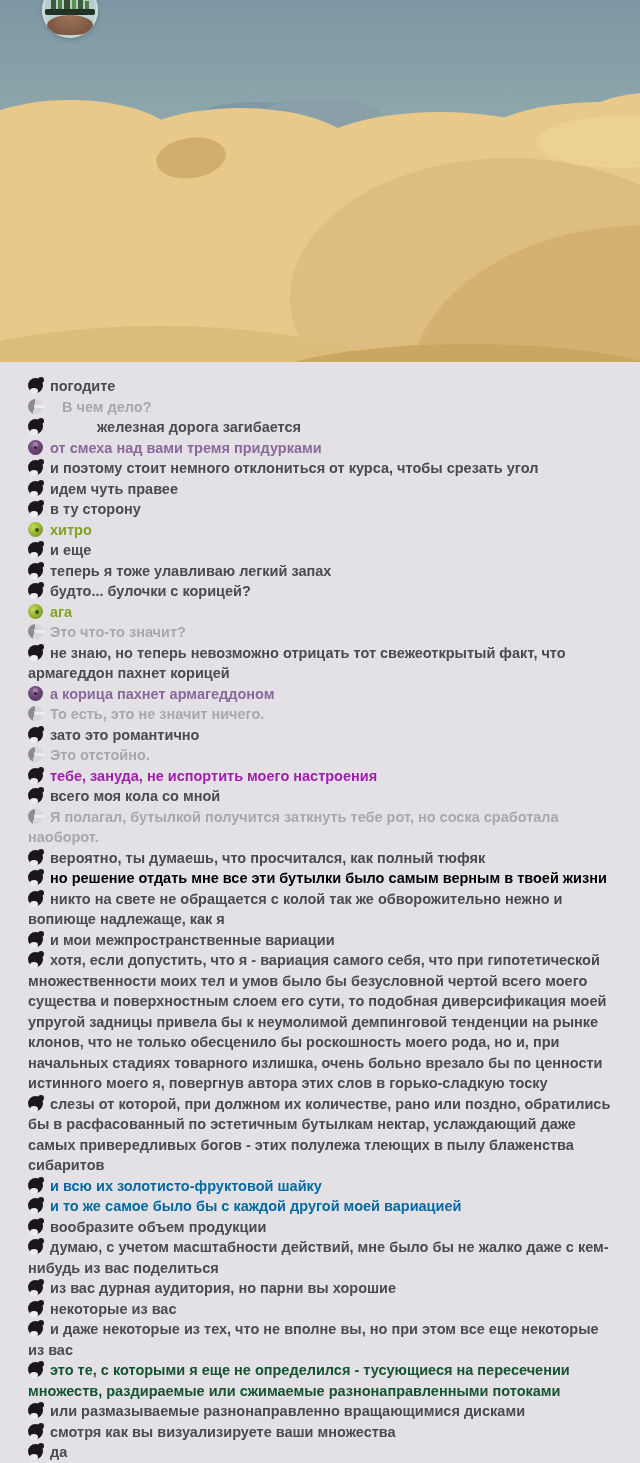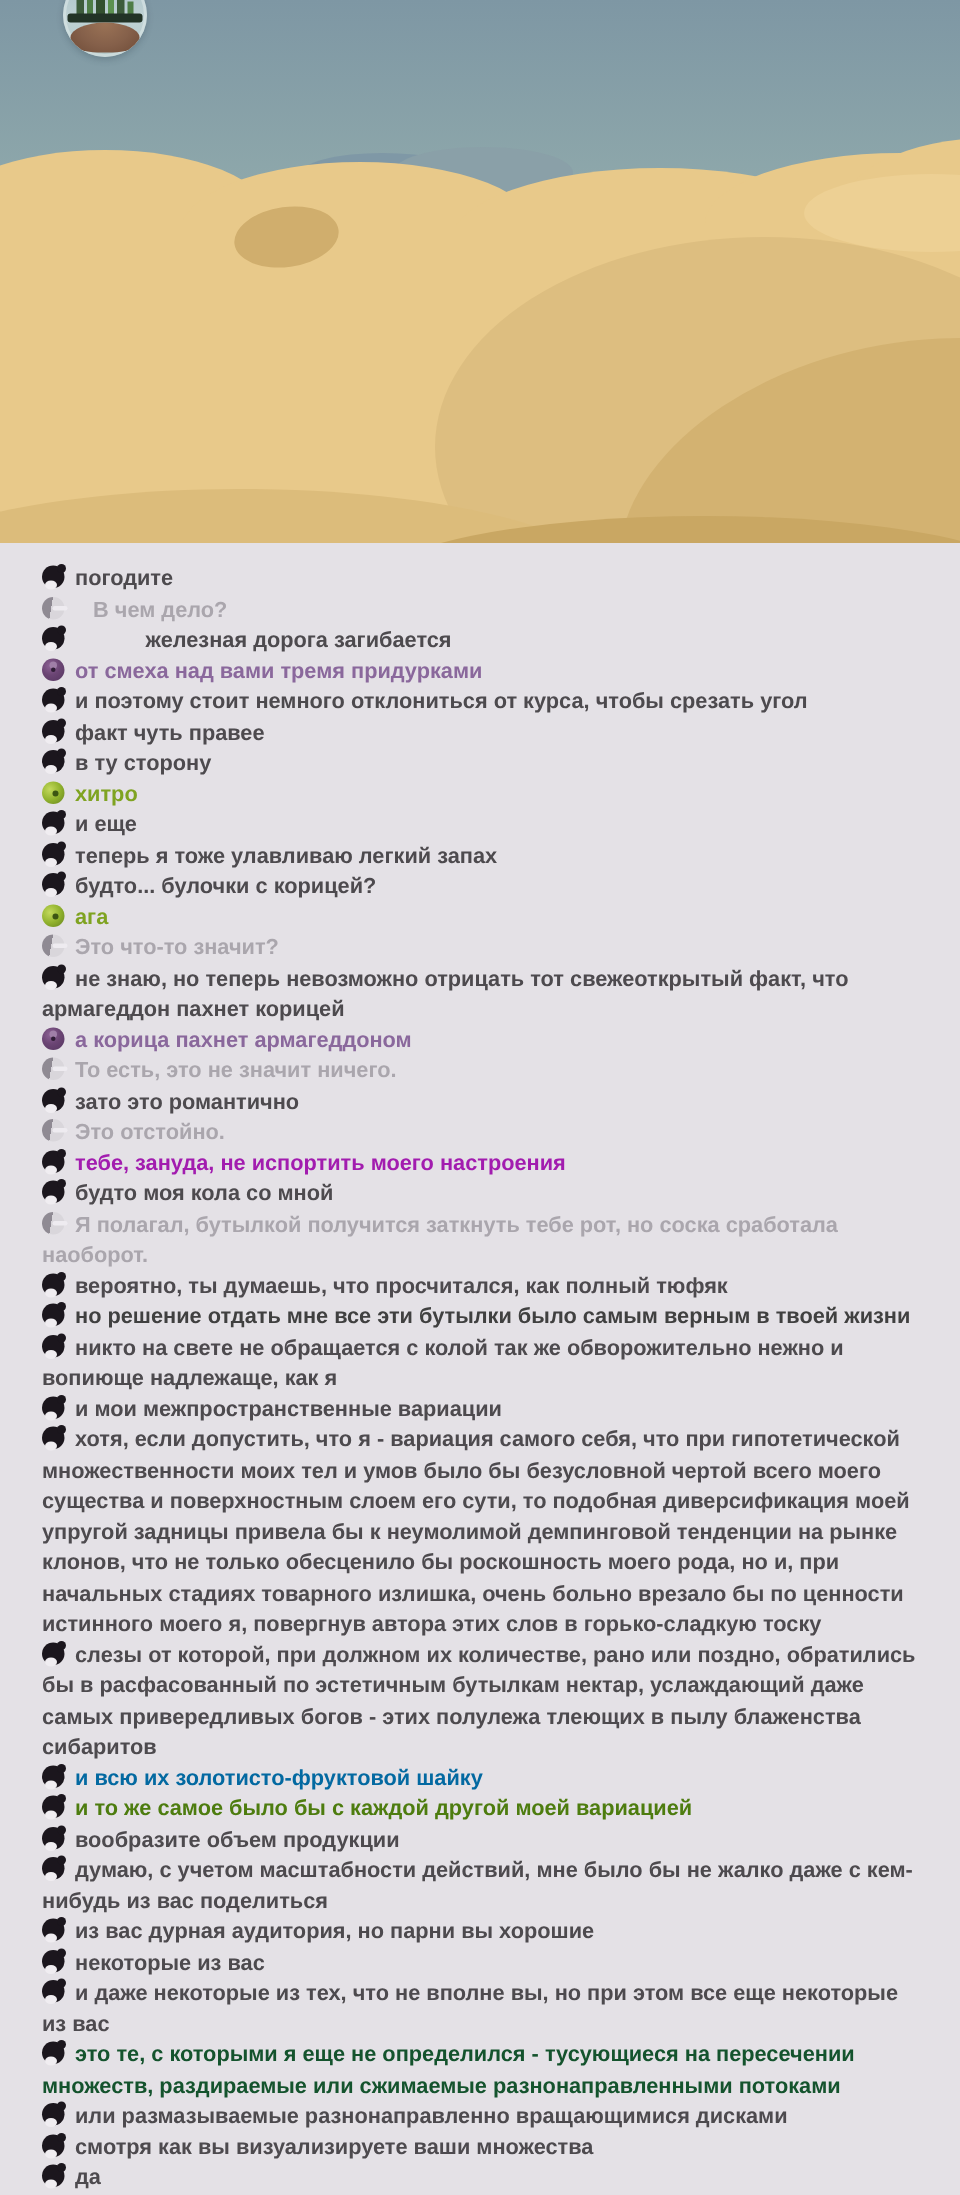--- a/index.html
+++ b/index.html
@@ -112,44 +112,44 @@
       <div class="g-ground"></div>
     </div>
   </div>
 
   <div class="chat" id="chat">
       <div class="line"><span class="s-icon ic-black"></span><span style="color: rgb(77, 74, 78);">погодите</span></div>
       <div class="line"><span class="s-icon ic-gray"></span><span style="color: rgb(170, 166, 173); margin-left: 12px;">В чем дело?</span></div>
       <div class="line"><span class="s-icon ic-black"></span><span style="color: rgb(77, 74, 78); margin-left: 47px;">железная дорога загибается</span></div>
       <div class="line"><span class="s-icon ic-purple"></span><span style="color: rgb(138, 104, 156);">от смеха над вами тремя придурками</span></div>
       <div class="line"><span class="s-icon ic-black"></span><span style="color: rgb(77, 74, 78);">и поэтому стоит немного отклониться от курса, чтобы срезать угол</span></div>
-      <div class="line"><span class="s-icon ic-black"></span><span style="color: rgb(77, 74, 78);">факт чуть правее</span></div>
+      <div class="line"><span class="s-icon ic-black"></span><span style="color: rgb(77, 74, 78);">идем чуть правее</span></div>
       <div class="line"><span class="s-icon ic-black"></span><span style="color: rgb(77, 74, 78);">в ту сторону</span></div>
       <div class="line"><span class="s-icon ic-green"></span><span style="color: rgb(127, 163, 33);">хитро</span></div>
       <div class="line"><span class="s-icon ic-black"></span><span style="color: rgb(77, 74, 78);">и еще</span></div>
       <div class="line"><span class="s-icon ic-black"></span><span style="color: rgb(77, 74, 78);">теперь я тоже улавливаю легкий запах</span></div>
       <div class="line"><span class="s-icon ic-black"></span><span style="color: rgb(77, 74, 78); margin-top: 31px;">будто... булочки с корицей?</span></div>
       <div class="line"><span class="s-icon ic-green"></span><span style="color: rgb(127, 163, 33);">ага</span></div>
       <div class="line"><span class="s-icon ic-gray"></span><span style="color: rgb(170, 166, 173);">Это что-то значит?</span></div>
       <div class="line"><span class="s-icon ic-black"></span><span style="color: rgb(77, 74, 78);">не знаю, но теперь невозможно отрицать тот свежеоткрытый факт, что армагеддон пахнет корицей</span></div>
       <div class="line"><span class="s-icon ic-purple"></span><span style="color: rgb(138, 104, 156);">а корица пахнет армагеддоном</span></div>
       <div class="line"><span class="s-icon ic-gray"></span><span style="color: rgb(170, 166, 173);">То есть, это не значит ничего.</span></div>
       <div class="line"><span class="s-icon ic-black"></span><span style="color: rgb(77, 74, 78);">зато это романтично</span></div>
       <div class="line"><span class="s-icon ic-gray"></span><span style="color: rgb(170, 166, 173);">Это отстойно.</span></div>
       <div class="line"><span class="s-icon ic-black"></span><span style="color: #a21caf;">тебе, зануда, не испортить моего настроения</span></div>
-      <div class="line"><span class="s-icon ic-black"></span><span style="color: rgb(77, 74, 78);">будто моя кола со мной</span></div>
+      <div class="line"><span class="s-icon ic-black"></span><span style="color: rgb(77, 74, 78);">всего моя кола со мной</span></div>
       <div class="line"><span class="s-icon ic-gray"></span><span style="color: rgb(170, 166, 173);">Я полагал, бутылкой получится заткнуть тебе рот, но соска сработала наоборот.</span></div>
       <div class="line"><span class="s-icon ic-black"></span><span style="color: rgb(77, 74, 78);">вероятно, ты думаешь, что просчитался, как полный тюфяк</span></div>
-      <div class="line"><span class="s-icon ic-black"></span><span style="color: #404040;">но решение отдать мне все эти бутылки было самым верным в твоей жизни</span></div>
+      <div class="line"><span class="s-icon ic-black"></span><span style="color: #000000;">но решение отдать мне все эти бутылки было самым верным в твоей жизни</span></div>
       <div class="line"><span class="s-icon ic-black"></span><span style="color: rgb(77, 74, 78);">никто на свете не обращается с колой так же обворожительно нежно и вопиюще надлежаще, как я</span></div>
       <div class="line"><span class="s-icon ic-black"></span><span style="color: rgb(77, 74, 78);">и мои межпространственные вариации</span></div>
       <div class="line"><span class="s-icon ic-black"></span><span style="color: rgb(77, 74, 78);">хотя, если допустить, что я - вариация самого себя, что при гипотетической множественности моих тел и умов было бы безусловной чертой всего моего существа и поверхностным слоем его сути, то подобная диверсификация моей упругой задницы привела бы к неумолимой демпинговой тенденции на рынке клонов, что не только обесценило бы роскошность моего рода, но и, при начальных стадиях товарного излишка, очень больно врезало бы по ценности истинного моего я, повергнув автора этих слов в горько-сладкую тоску</span></div>
       <div class="line"><span class="s-icon ic-black"></span><span style="color: rgb(77, 74, 78);">слезы от которой, при должном их количестве, рано или поздно, обратились бы в расфасованный по эстетичным бутылкам нектар, услаждающий даже самых привередливых богов - этих полулежа тлеющих в пылу блаженства сибаритов</span></div>
       <div class="line"><span class="s-icon ic-black"></span><span style="color: #0369a1;">и всю их золотисто-фруктовой шайку</span></div>
-      <div class="line"><span class="s-icon ic-black"></span><span style="color: #4d7c0f;">и то же самое было бы с каждой другой моей вариацией</span></div>
+      <div class="line"><span class="s-icon ic-black"></span><span style="color: #0369a1;">и то же самое было бы с каждой другой моей вариацией</span></div>
       <div class="line"><span class="s-icon ic-black"></span><span style="color: rgb(77, 74, 78);">вообразите объем продукции</span></div>
       <div class="line"><span class="s-icon ic-black"></span><span style="color: rgb(77, 74, 78);">думаю, с учетом масштабности действий, мне было бы не жалко даже с кем-нибудь из вас поделиться</span></div>
       <div class="line"><span class="s-icon ic-black"></span><span style="color: rgb(77, 74, 78);">из вас дурная аудитория, но парни вы хорошие</span></div>
       <div class="line"><span class="s-icon ic-black"></span><span style="color: rgb(77, 74, 78);">некоторые из вас</span></div>
       <div class="line"><span class="s-icon ic-black"></span><span style="color: rgb(77, 74, 78);">и даже некоторые из тех, что не вполне вы, но при этом все еще некоторые из вас</span></div>
       <div class="line"><span class="s-icon ic-black"></span><span style="color: #14532d;">это те, с которыми я еще не определился - тусующиеся на пересечении множеств, раздираемые или сжимаемые разнонаправленными потоками</span></div>
       <div class="line"><span class="s-icon ic-black"></span><span style="color: rgb(77, 74, 78);">или размазываемые разнонаправленно вращающимися дисками</span></div>
       <div class="line"><span class="s-icon ic-black"></span><span style="color: rgb(77, 74, 78);">смотря как вы визуализируете ваши множества</span></div>
       <div class="line"><span class="s-icon ic-black"></span><span style="color: rgb(77, 74, 78);">да</span></div>
       <div class="line"></div>

